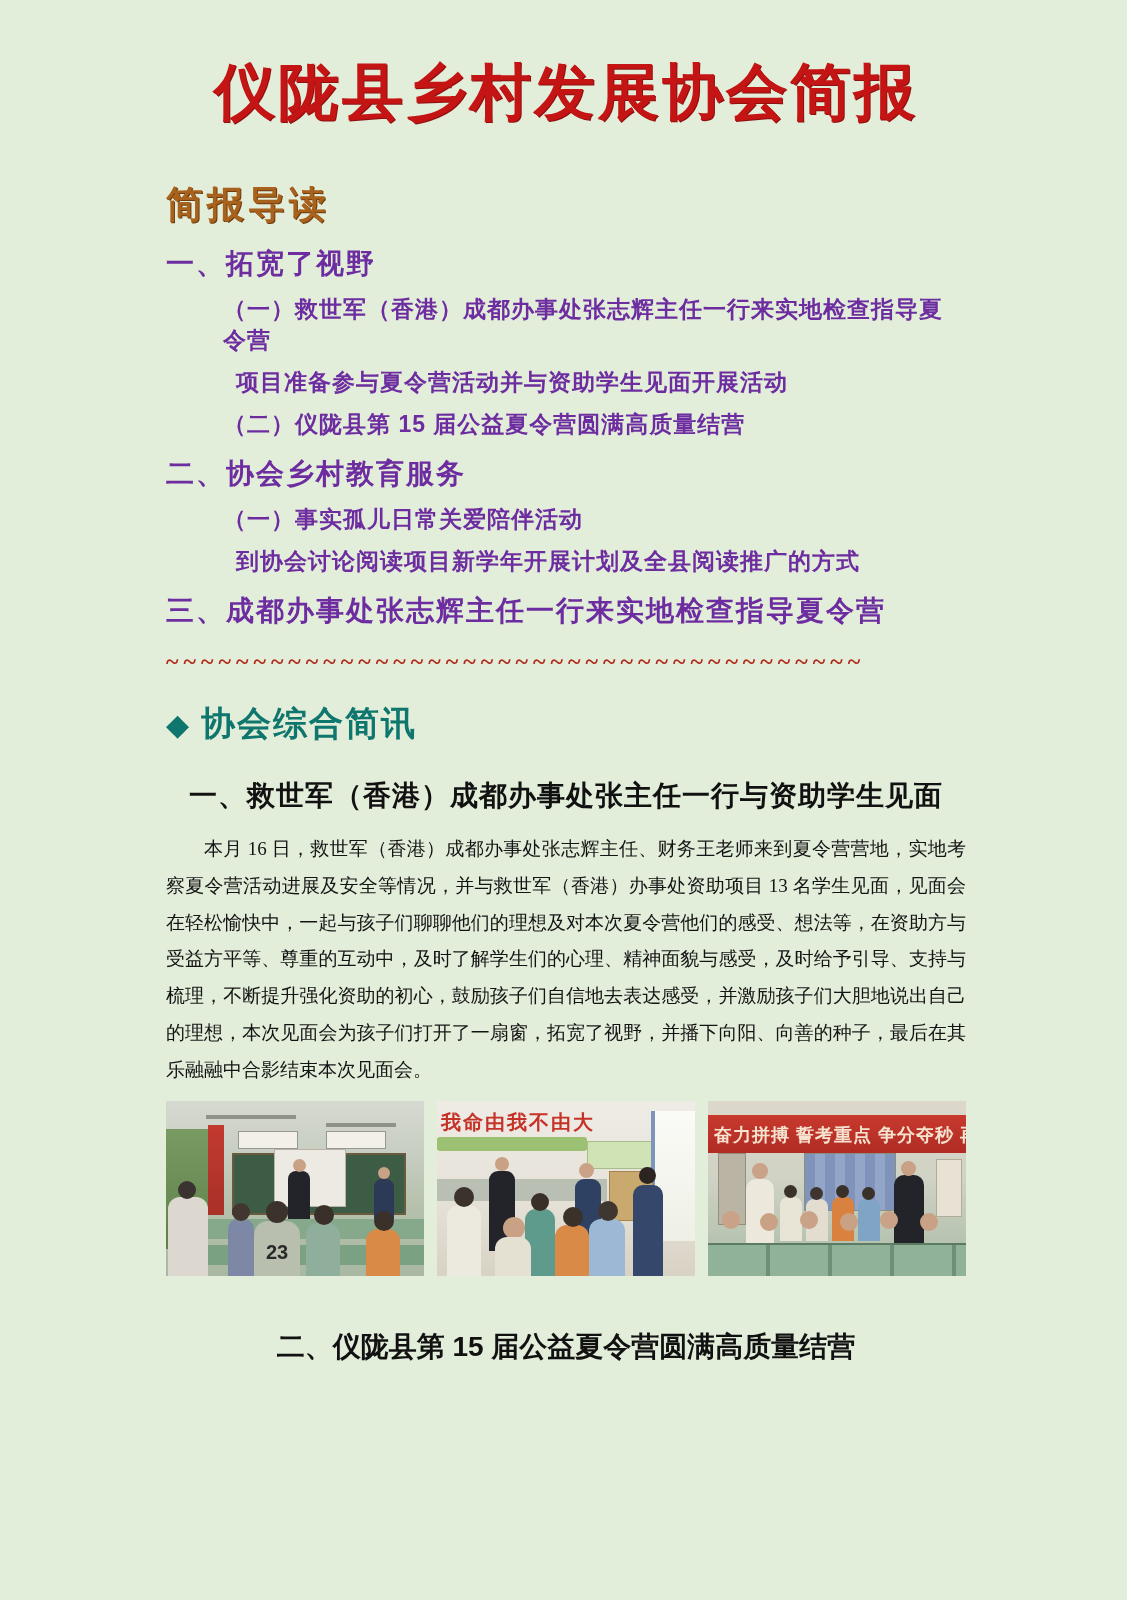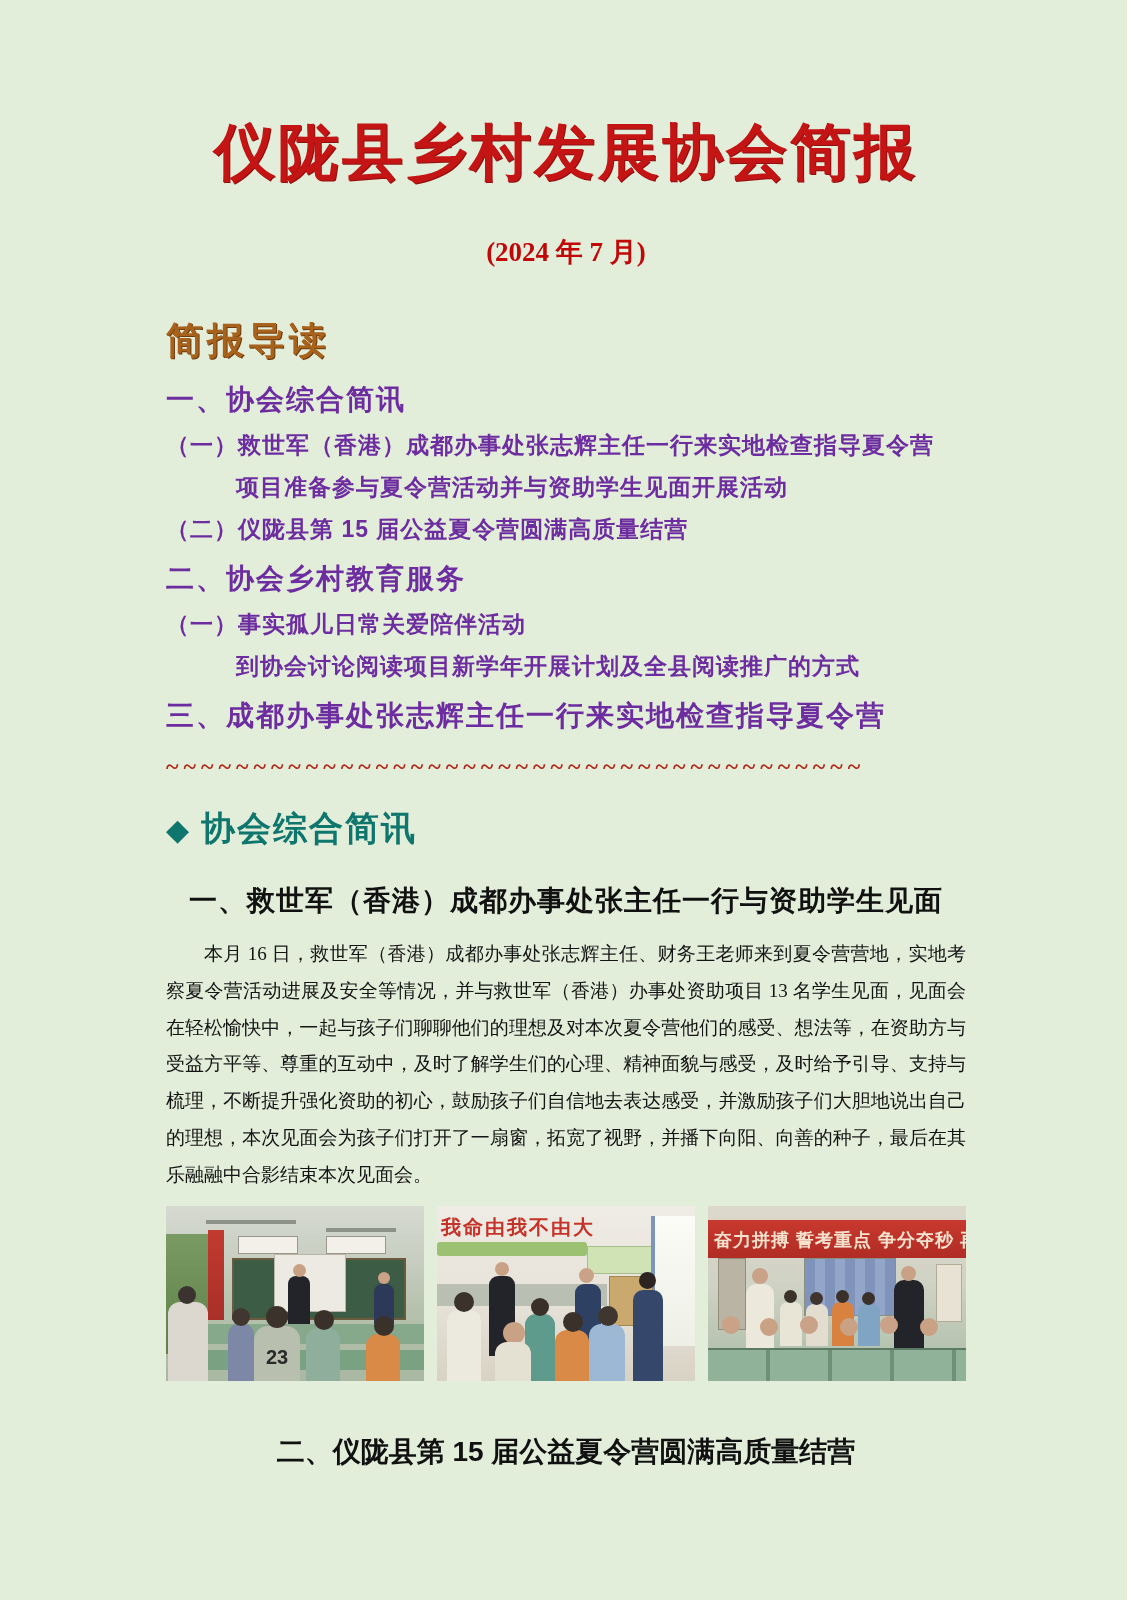--- a/index.html
+++ b/index.html
@@ -8,21 +8,21 @@
     width:1131px;height:1600px;
     background:#e2edda;
     overflow:hidden;
     font-family:"Liberation Serif","DejaVu Serif",serif;
     color:#151515;
   }
   .edge-strip{position:absolute;top:0;right:0;width:4px;height:100%;background:#ffffff;}
   .content{position:relative;width:800px;margin:0 auto 0 166px;}
 
   .doc-title{
-    padding-top:112px;
+    padding-top:52px;
     text-align:center;
     font-family:"Liberation Sans","DejaVu Sans",sans-serif;
     font-weight:900;
     font-size:61px;
     letter-spacing:3px;
     color:#c41414;
     text-shadow:1px 1px 0 #8f1010;
   }
   .doc-subtitle{
     margin-top:40px;
@@ -40,21 +40,21 @@
     color:#a8621c;
     text-shadow:1px 1px 0 #6e3c0e;
   }
   .toc{margin-top:10px;}
   .toc-item{
     font-family:"Liberation Sans","DejaVu Sans",sans-serif;
     font-weight:bold;
     color:#6d2da0;
   }
   .toc-item.lv1{font-size:28px;letter-spacing:2px;margin-top:15px;}
-  .toc-item.lv2{font-size:23px;letter-spacing:1px;margin-top:11px;}
+  .toc-item.lv2{font-size:23px;letter-spacing:1px;margin-top:11px;margin-left:57px;}
   .toc-item.lv3{font-size:23px;letter-spacing:1px;margin-top:11px;margin-left:70px;}
 
   .separator{
     margin-top:18px;
     font-size:24px;
     font-weight:bold;
     color:#b02a1a;
     letter-spacing:5px;
     white-space:nowrap;
     overflow:hidden;
@@ -123,25 +123,24 @@
   }
 </style>
 </head>
 <body>
 
 <div class="page">
   <div class="edge-strip"></div>
   <div class="content">
 
     <div class="doc-title">仪陇县乡村发展协会简报</div>
-    <div class="doc-subtitle">(2024 年 7 月)</div>
 
     <div class="toc-heading">简报导读</div>
     <div class="toc">
-      <div class="toc-item lv1">一、协会综合简讯</div>
+      <div class="toc-item lv1">一、拓宽了视野</div>
       <div class="toc-item lv2">（一）救世军（香港）成都办事处张志辉主任一行来实地检查指导夏令营</div>
       <div class="toc-item lv3">项目准备参与夏令营活动并与资助学生见面开展活动</div>
       <div class="toc-item lv2">（二）仪陇县第 15 届公益夏令营圆满高质量结营</div>
       <div class="toc-item lv1">二、协会乡村教育服务</div>
       <div class="toc-item lv2">（一）事实孤儿日常关爱陪伴活动</div>
       <div class="toc-item lv3">到协会讨论阅读项目新学年开展计划及全县阅读推广的方式</div>
       <div class="toc-item lv1">三、成都办事处张志辉主任一行来实地检查指导夏令营</div>
     </div>
 
     <div class="separator">~~~~~~~~~~~~~~~~~~~~~~~~~~~~~~~~~~~~~~~~</div>

